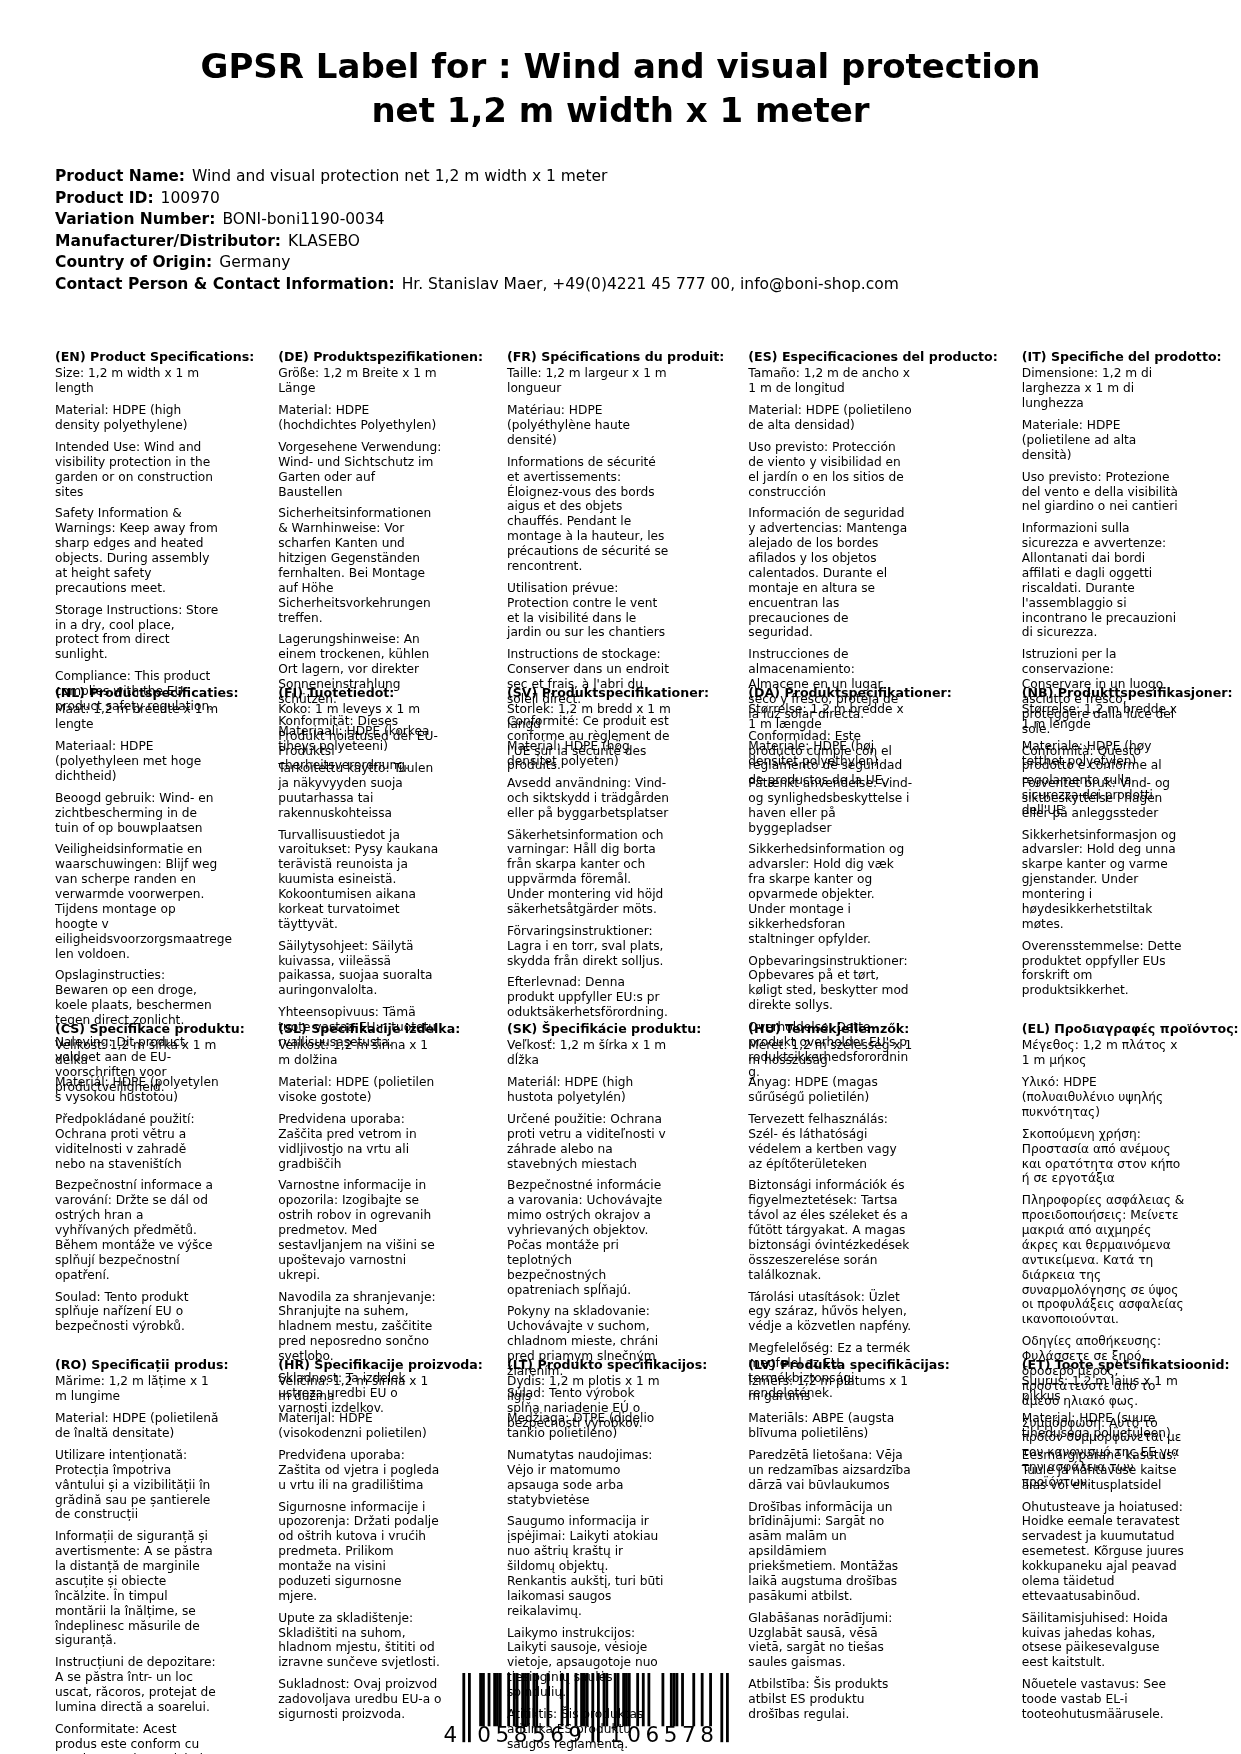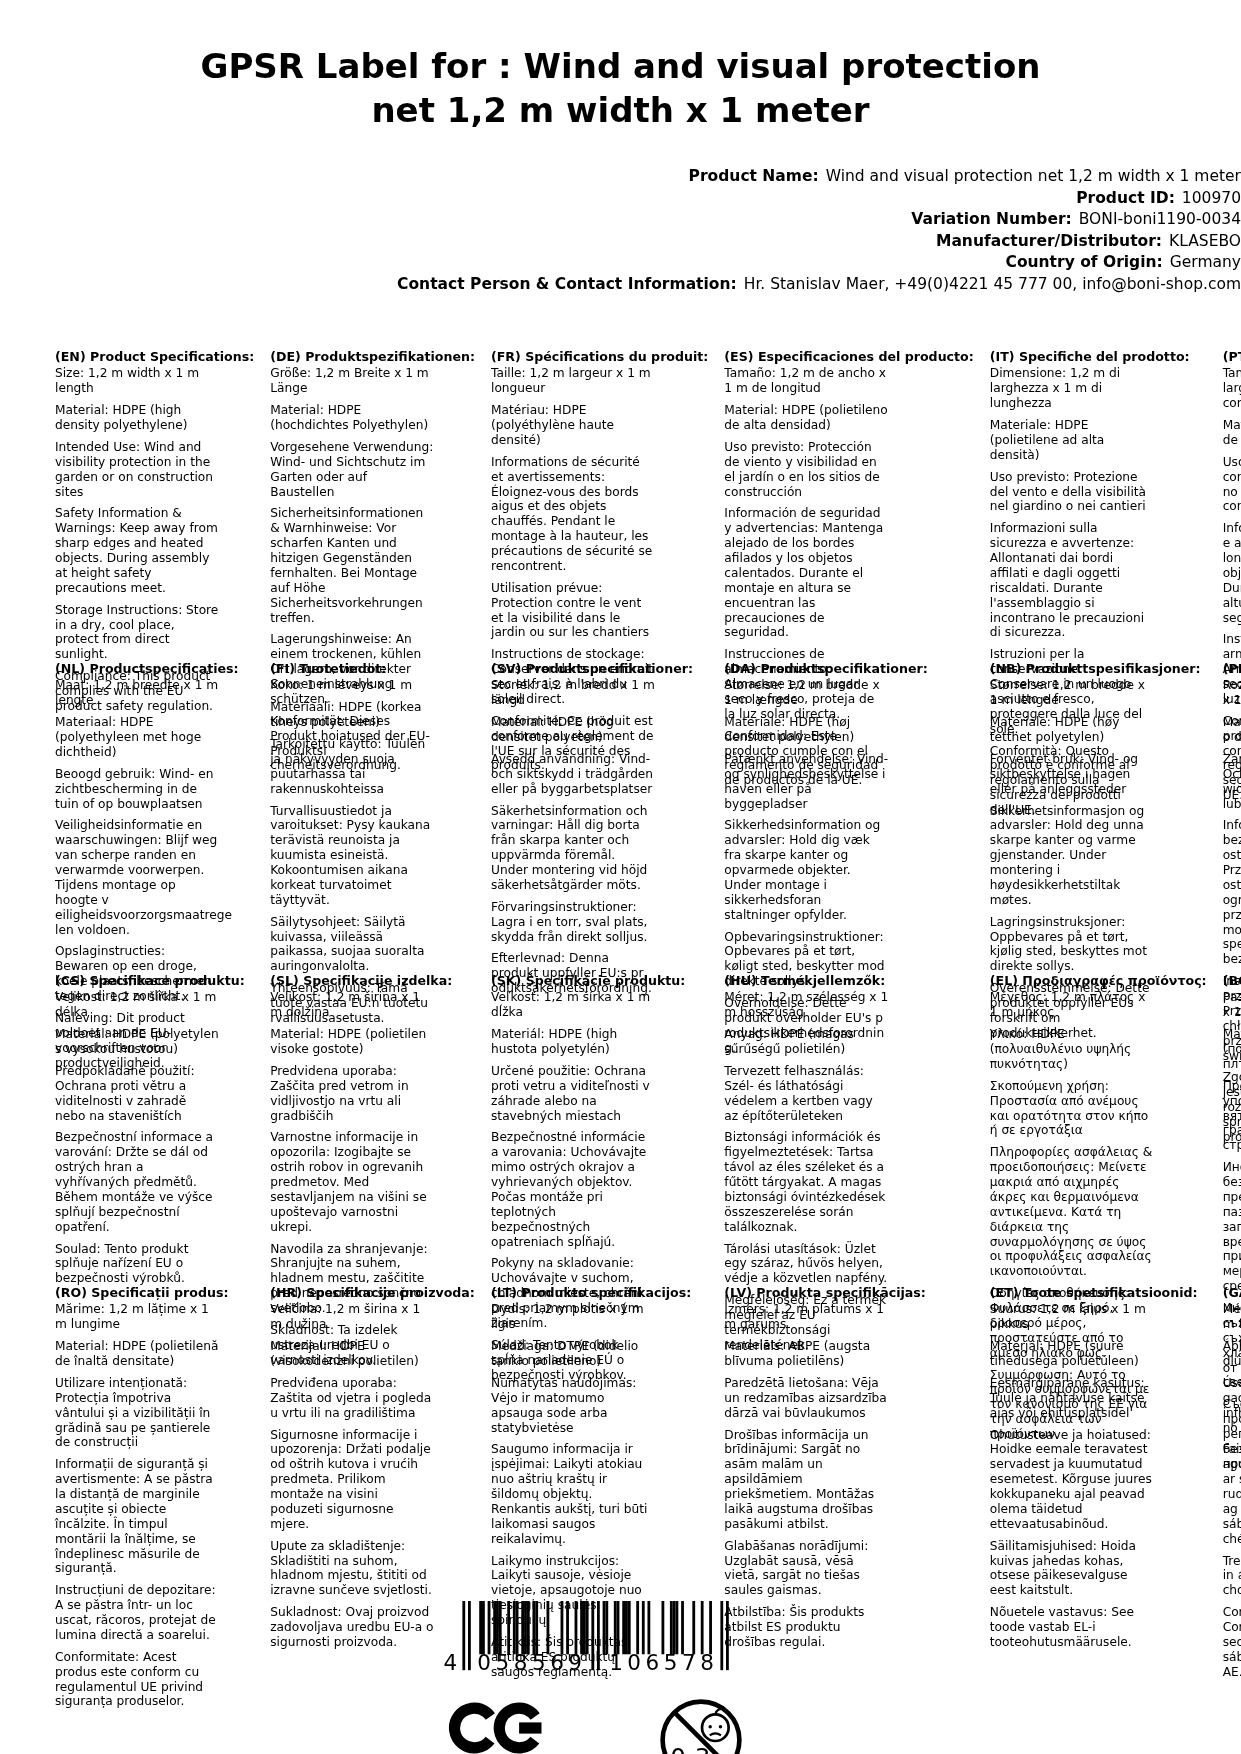--- a/index.html
+++ b/index.html
@@ -6,26 +6,26 @@
   body{
     width:1241px;height:1754px;background:#ffffff;color:#000;
     font-family:"DejaVu Sans","Liberation Sans",sans-serif;
     overflow:hidden;position:relative;
   }
   h1{
     margin:44px auto 0;max-width:900px;text-align:center;
     font-size:34px;line-height:1.3;font-weight:bold;
   }
   .info{margin:34px 0 0 55px;font-size:15.5px;line-height:21.5px;}
-  .info .row{white-space:nowrap;text-align:right;}
+  .info .row{white-space:nowrap;}
   .info .lbl{font-weight:bold;margin-right:7px;}
   .grid{
     margin:54px 28px 0 55px;
     display:grid;grid-template-columns:repeat(6,1fr);
-    column-gap:16px;grid-auto-rows:312px;
+    column-gap:16px;grid-auto-rows:312px;gap:24px;
   }
   .cell{overflow:visible;}
   .cell h3{font-size:12.6px;font-weight:bold;margin:0 0 2px;white-space:nowrap;}
   .cell p{font-size:12.2px;line-height:1.22;margin:0 0 7px;max-width:164px;}
   .footer{width:312px;margin:4px 0 0 438px;}
   .barcode{text-align:center;}
   .marks{display:flex;justify-content:space-between;align-items:flex-start;
          margin-top:6px;padding:0 6px 0 10px;}
   svg text{font-family:"DejaVu Sans","Liberation Sans",sans-serif;}
 </style>
@@ -133,21 +133,20 @@
       <p>Sikkerhedsinformation og advarsler: Hold dig væk fra skarpe kanter og opvarmede objekter. Under montage i sikkerhedsforan staltninger opfylder.</p>
       <p>Opbevaringsinstruktioner: Opbevares på et tørt, køligt sted, beskytter mod direkte sollys.</p>
       <p>Overholdelse: Dette produkt overholder EU's p roduktsikkerhedsforordnin g.</p>
     </div>
     <div class="cell">
       <h3>(NB) Produkttspesifikasjoner:</h3>
       <p>Størrelse: 1,2 m bredde x 1 m lengde</p>
       <p>Materiale: HDPE (høy tetthet polyetylen)</p>
       <p>Forventet bruk: Vind- og siktbeskyttelse i hagen eller på anleggssteder</p>
       <p>Sikkerhetsinformasjon og advarsler: Hold deg unna skarpe kanter og varme gjenstander. Under montering i høydesikkerhetstiltak møtes.</p>
-      <p>Lagringsinstruksjoner: Oppbevares på et tørt, kjølig sted, beskyttes mot direkte sollys.</p>
       <p>Overensstemmelse: Dette produktet oppfyller EUs forskrift om produktsikkerhet.</p>
     </div>
     <div class="cell">
       <h3>(PL) Specyfikacje produktu:</h3>
       <p>Rozmiar: 1,2 m szerokości x 1 m długości</p>
       <p>Materiał: HDPE (polietylen o dużej gęstości)</p>
       <p>Zamierzone użycie: Ochrona przed wiatrem i widocznością w ogrodzie lub na placu budowy</p>
       <p>Informacje o bezpieczeństwie i ostrzeżenia: Przechowywać z dala od ostrych krawędzi i ogrzewanych przedmiotów. Podczas montażu na wysokości spełnione są środki bezpieczeństwa.</p>
       <p>Instrukcje przechowywania: Przechowywać w suchym, chłodnym miejscu, chronić przed bezpośrednim światłem słonecznym.</p>
       <p>Zgodność: Ten produkt jest zgodny z rozporządzeniem UE w sprawie bezpieczeństwa produktów.</p>

